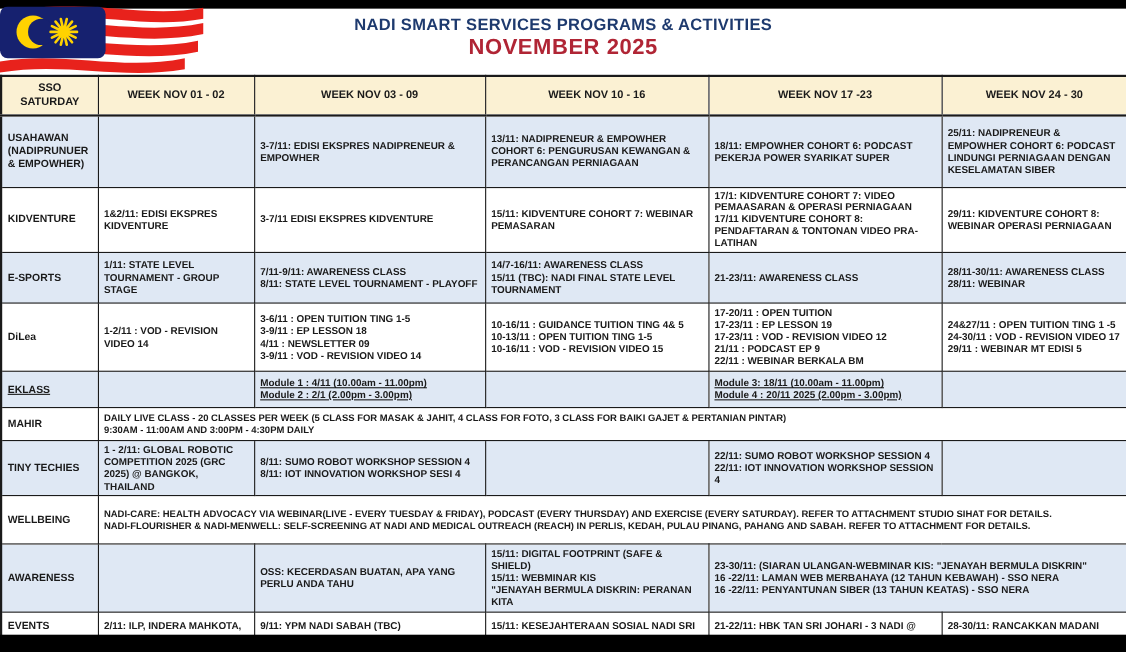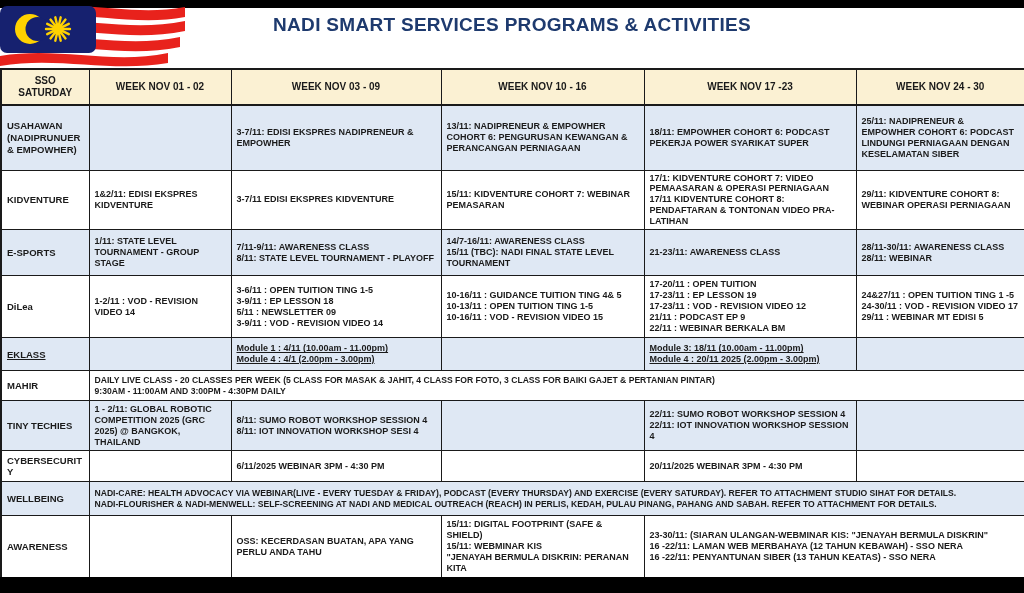--- a/index.html
+++ b/index.html
@@ -2,21 +2,21 @@
 <html><head>
 <meta charset="utf-8">
 <style>
   html,body{margin:0;padding:0;background:#000;}
   .page{position:relative;width:1024px;height:593px;background:#fff;overflow:hidden;
         font-family:"Liberation Sans",sans-serif;color:#1a1a1a;}
   .top-bar{position:absolute;top:0;left:0;width:1024px;height:8px;background:#000;}
   .bottom-bar{position:absolute;bottom:0;left:0;width:1024px;height:16px;background:#000;z-index:5;}
   .title-band{position:absolute;top:8px;left:0;width:1024px;height:60px;background:#fff;text-align:center;}
   .flag{position:absolute;top:-2px;left:0;}
-  .t1{font-size:19px;font-weight:bold;letter-spacing:.3px;color:var(--title-blue);margin-top:6px;}
+  .t1{font-size:15px;font-weight:bold;letter-spacing:.3px;color:var(--title-blue);margin-top:6px;}
   .t2{font-size:20px;font-weight:bold;letter-spacing:.5px;color:var(--subtitle-red);margin-top:1px;}
   table.sched{position:absolute;top:68px;left:0;width:1024px;border-collapse:collapse;table-layout:fixed;
         border:2px solid var(--border);}
   .sched th,.sched td{border:1px solid var(--border);vertical-align:middle;overflow:hidden;
         padding:2px 5px;font-size:9px;line-height:1.22;font-weight:600;text-align:left;
         word-wrap:break-word;}
   .sched thead th{background:var(--header-bg);text-align:center;font-size:10px;font-weight:bold;
         height:30px;border-bottom:2px solid var(--border);}
   .sched tbody th{font-size:9.5px;font-weight:bold;vertical-align:middle;}
   .sched tbody tr:nth-child(odd) td,.sched tbody tr:nth-child(odd) th{background:var(--stripe);}
@@ -51,20 +51,21 @@
         <line x1="54.4" y1="21.3" x2="47.2" y2="17.8"></line>
         <line x1="55.5" y1="19.9" x2="50.5" y2="13.6"></line>
         <line x1="57.1" y1="19.1" x2="55.3" y2="11.3"></line>
         <line x1="58.9" y1="19.1" x2="60.7" y2="11.3"></line>
         <line x1="60.5" y1="19.9" x2="65.5" y2="13.6"></line>
         <line x1="61.6" y1="21.3" x2="68.8" y2="17.8"></line>
       </g>
       <circle cx="58" cy="23" r="5.5" fill="#ffd200"></circle>
     </svg>
     <div class="t1">NADI SMART SERVICES PROGRAMS &amp; ACTIVITIES</div>
+    <div class="t2">NOVEMBER 2025</div>
   </div>
 
   <table class="sched">
     <colgroup>
       <col style="width:88px">
         <col style="width:142px">
         <col style="width:210px">
       <col style="width:203px">
         <col style="width:212px">
         <col style="width:169px">
@@ -137,21 +138,21 @@
           </td>
         </tr>
         <tr style="height: 62px;">
           <th>DiLea</th>
           <td>
             <div class="ln">1-2/11 : VOD - REVISION VIDEO 14</div>
           </td>
           <td>
             <div class="ln">3-6/11 : OPEN TUITION  TING 1-5</div>
             <div class="ln">3-9/11 : EP LESSON 18</div>
-            <div class="ln">5/11 : NEWSLETTER 09</div>
+            <div class="ln">4/11 : NEWSLETTER 09</div>
             <div class="ln">3-9/11 : VOD - REVISION VIDEO 14</div>
           </td>
           <td>
             <div class="ln">10-16/11 : GUIDANCE TUITION  TING 4&amp; 5</div>
             <div class="ln">10-13/11 : OPEN TUITION TING 1-5</div>
             <div class="ln">10-16/11 : VOD - REVISION VIDEO 15</div>
           </td>
           <td>
             <div class="ln">17-20/11 : OPEN TUITION</div>
             <div class="ln">17-23/11 : EP LESSON 19</div>
@@ -163,21 +164,21 @@
             <div class="ln">24&amp;27/11 : OPEN TUITION TING 1 -5</div>
             <div class="ln">24-30/11 : VOD - REVISION VIDEO 17</div>
             <div class="ln">29/11 : WEBINAR MT EDISI 5</div>
           </td>
         </tr>
         <tr style="height: 33px; text-decoration: underline;">
           <th>EKLASS</th>
           <td></td>
           <td>
             <div class="ln">Module 1 : 4/11 (10.00am - 11.00pm)</div>
-            <div class="ln">Module 4 : 4/1 (2.00pm - 3.00pm)</div>
+            <div class="ln">Module 2 : 2/1 (2.00pm - 3.00pm)</div>
           </td>
           <td></td>
           <td>
             <div class="ln">Module 3: 18/11 (10.00am - 11.00pm)</div>
             <div class="ln">Module 4 : 20/11 2025 (2.00pm - 3.00pm)</div>
           </td>
           <td></td>
         </tr>
         <tr style="height: 30px;">
           <th>MAHIR</th>
@@ -195,33 +196,21 @@
             <div class="ln">8/11: SUMO ROBOT WORKSHOP SESSION 4</div>
             <div class="ln">8/11: IOT INNOVATION WORKSHOP SESI 4</div>
           </td>
           <td></td>
           <td>
             <div class="ln">22/11: SUMO ROBOT WORKSHOP SESSION 4</div>
             <div class="ln">22/11: IOT INNOVATION WORKSHOP SESSION 4</div>
           </td>
           <td></td>
         </tr>
-        <tr style="height: 31px;">
-          <th>CYBERSECURITY</th>
-          <td></td>
-          <td>
-            <div class="ln">6/11/2025 WEBINAR 3PM - 4:30 PM</div>
-          </td>
-          <td></td>
-          <td>
-            <div class="ln">20/11/2025 WEBINAR 3PM - 4:30 PM</div>
-          </td>
-          <td></td>
-        </tr>
-        <tr style="height: 34px;">
+        <tr style="height: 44px;">
           <th>WELLBEING</th>
           <td colspan="5" class="full-span">
             <div class="ln">NADI-CARE: HEALTH ADVOCACY VIA WEBINAR(LIVE - EVERY TUESDAY &amp; FRIDAY), PODCAST (EVERY THURSDAY) AND EXERCISE (EVERY SATURDAY). REFER TO ATTACHMENT STUDIO SIHAT FOR DETAILS.</div>
             <div class="ln">NADI-FLOURISHER &amp; NADI-MENWELL: SELF-SCREENING AT NADI AND MEDICAL OUTREACH (REACH) IN PERLIS, KEDAH, PULAU PINANG, PAHANG AND SABAH. REFER TO ATTACHMENT FOR DETAILS.</div>
           </td>
         </tr>
         <tr style="height: 62px;">
           <th>AWARENESS</th>
           <td></td>
           <td>

